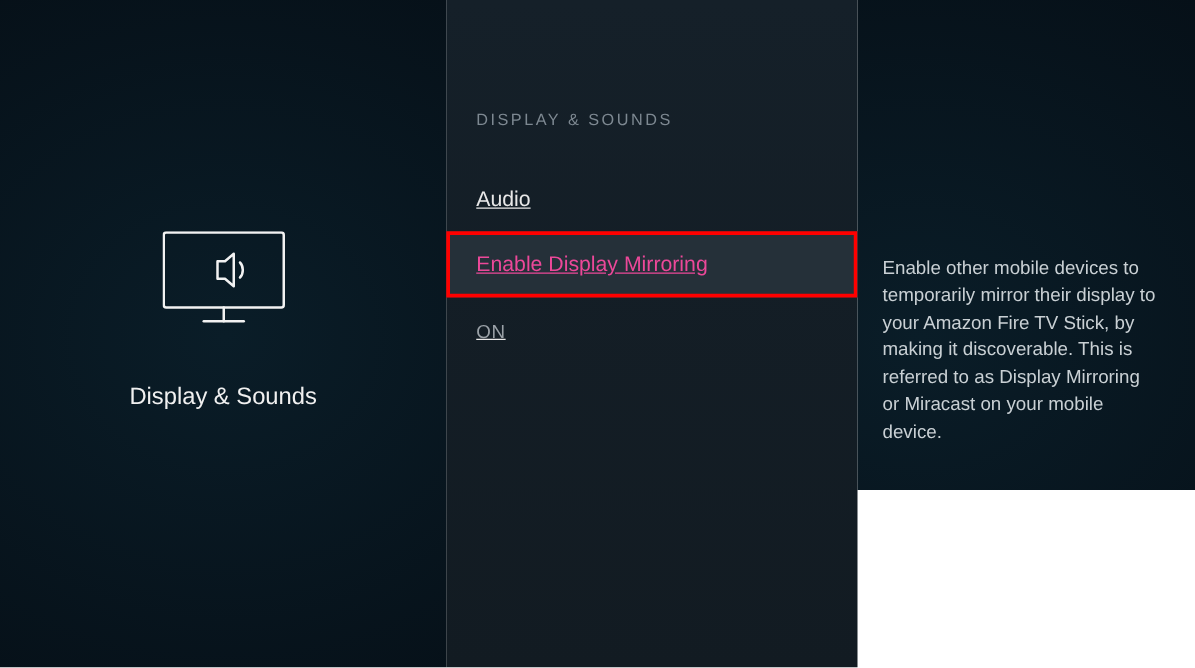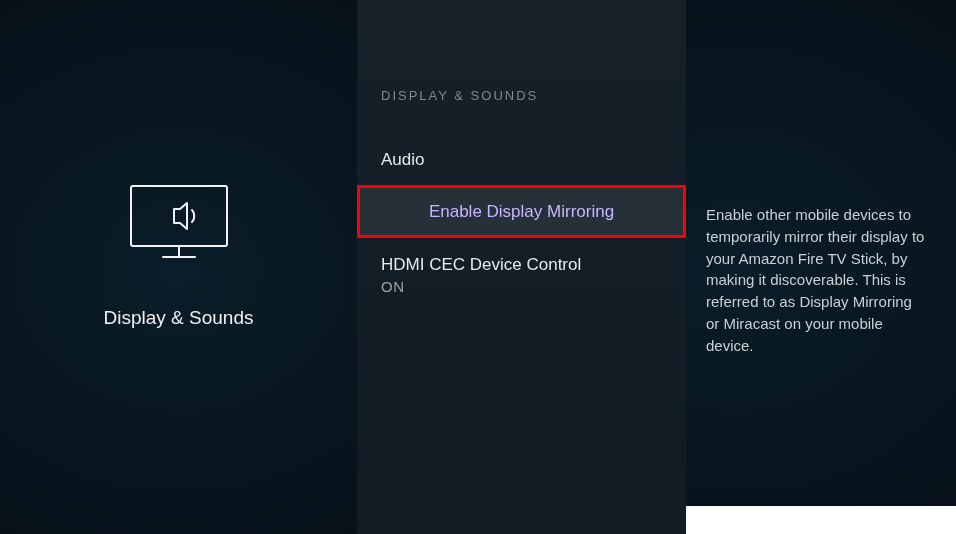--- a/index.html
+++ b/index.html
@@ -47,38 +47,38 @@
       color: #7d8891;
       font-weight: 500;
       padding: 0 24px 30px 24px;
     }
     .menu-item {
       padding: 16px 24px 15px 24px;
       font-size: 17px;
       color: #e8e8e8;
       cursor: pointer;
       line-height: 1.25;
+      text-decoration: underline;
     }
     .menu-item.selected {
       background: #253039;
-      color: #c4b5fd;
+      color: #ec4899;
       outline: 3px solid #ff0000;
       outline-offset: -3px;
-      text-align: center;
     }
     .menu-item .sub {
       font-size: 15px;
       color: #9aa1a7;
       letter-spacing: 0.5px;
       margin-top: 3px;
       display: block;
     }
     .right-panel {
       flex: 1;
-      height: 506px;
+      height: 392px;
       background: radial-gradient(ellipse 700px 600px at 50px 270px, #0a1d28 0%, #061018 55%, #020609 100%);
       padding: 204px 30px 0 20px;
     }
     .description {
       font-size: 15px;
       line-height: 1.45;
       color: #c9d0d4;
     }
   </style>
 </head>
@@ -104,20 +104,19 @@
 
   <div class="menu-item">
     <span>Audio</span>
   </div>
 
   <div class="menu-item selected">
     <span>Enable Display Mirroring</span>
   </div>
 
   <div class="menu-item">
-    <span>HDMI CEC Device Control</span>
     <span class="sub">ON</span>
   </div>
 </div>
 
 <div class="right-panel">
   <div class="description">Enable other mobile devices to temporarily mirror their display to your Amazon Fire TV Stick, by making it discoverable. This is referred to as Display Mirroring or Miracast on your mobile device.</div>
 </div>
 
 </body></html>

